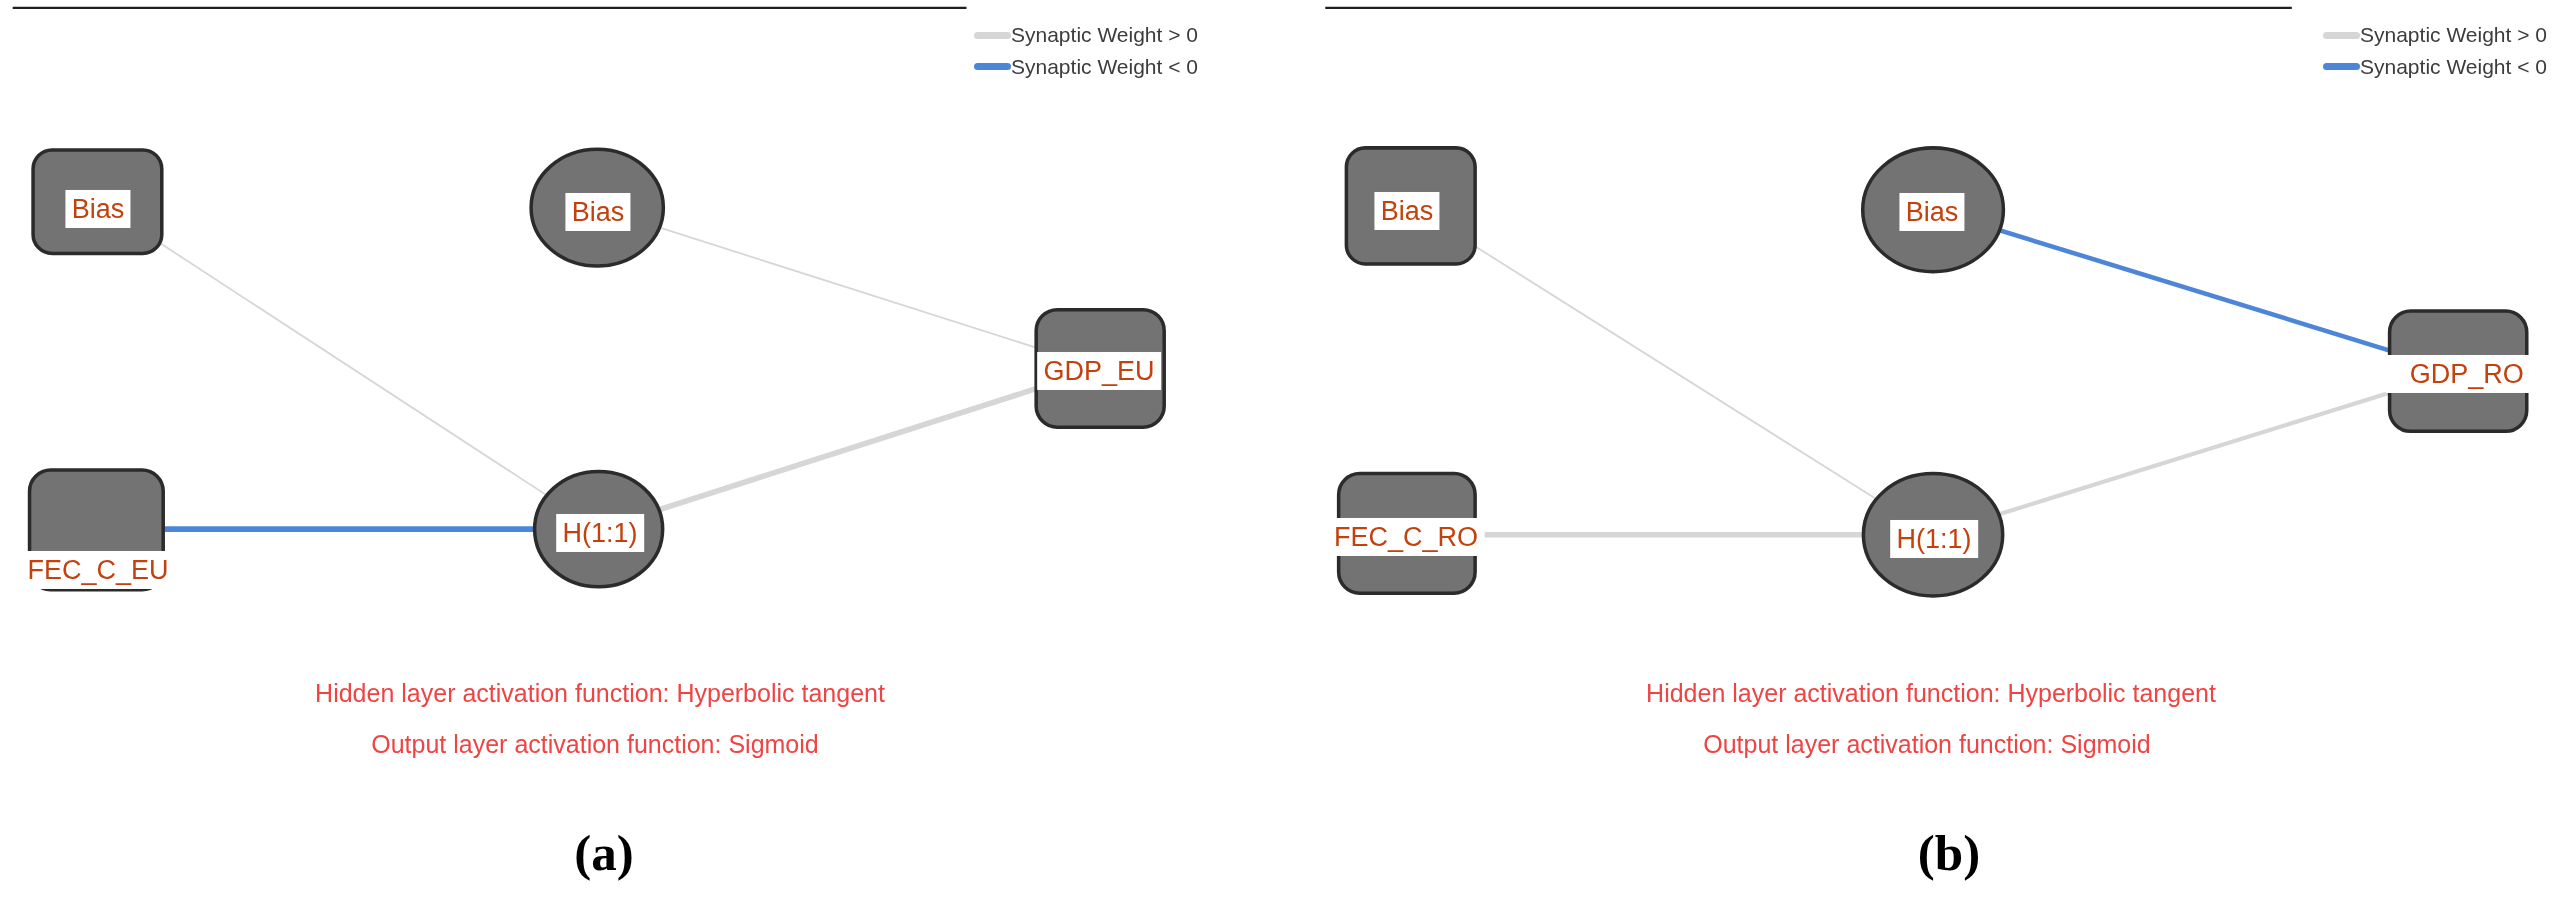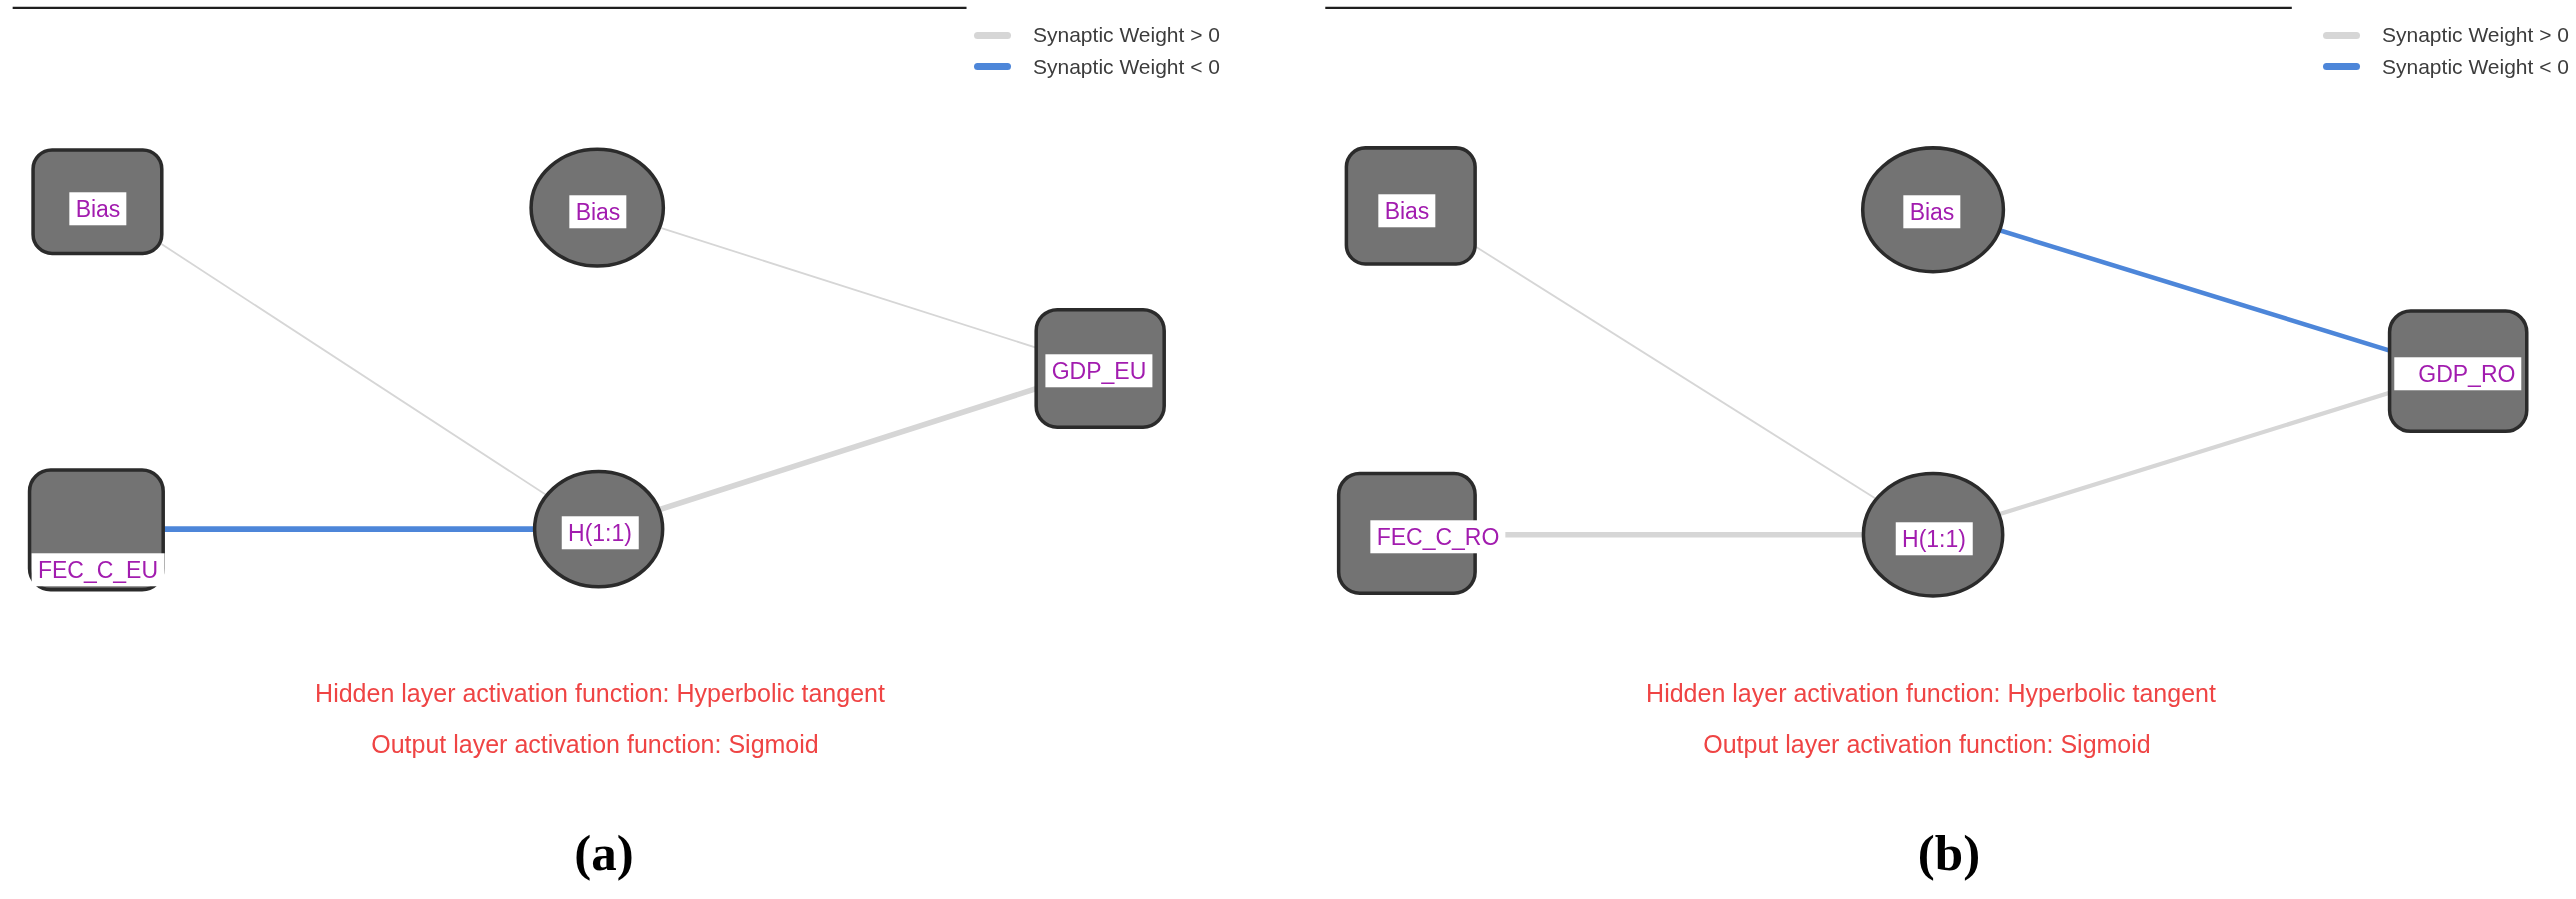--- a/index.html
+++ b/index.html
@@ -16,28 +16,28 @@
   .edge-pos{stroke:var(--pos-color);}
   .edge-neg{stroke:var(--neg-color);}
   .frame-line{stroke:#1f1f1f;}
 
   
   .node-shape{fill:var(--node-fill);stroke:var(--node-border);stroke-width:5;}
 
   
   .node-label{
     position:absolute;transform:translate(-50%,-50%);
-    background:#ffffff;color:#a21caf;
-    font-size:23px;line-height:1.15;
+    background:#ffffff;color:#c2410c;
+    font-size:27px;line-height:1.15;
     padding:3.5px 6.3px;white-space:nowrap;
   }
 
   
   .legend{position:absolute;display:flex;flex-direction:column;gap:7.7px;}
-  .legend-row{display:flex;align-items:center;gap:22px;}
+  .legend-row{display:flex;align-items:center;gap:0;}
   .legend-swatch{width:37px;height:7px;border-radius:3.5px;}
   .legend-swatch.pos{background:var(--pos-color);}
   .legend-swatch.neg{background:var(--neg-color);}
   .legend-text{font-size:21px;color:#3c3c3c;white-space:nowrap;}
 
   
   .note{
     position:absolute;transform:translate(-50%,-50%);
     font-size:25px;color:#ef4444;white-space:nowrap;
   }
@@ -115,21 +115,21 @@
       <span class="legend-text">Synaptic Weight &gt; 0</span>
     </div>
     <div class="legend-row">
       <span class="legend-swatch neg"></span>
       <span class="legend-text">Synaptic Weight &lt; 0</span>
     </div>
   </div>
 
   <div class="node-label" style="left:1407px;top:211px;">Bias</div>
   <div class="node-label" style="left:1932px;top:212px;">Bias</div>
-  <div class="node-label" style="left:1406px;top:537px;margin-left:32px;">FEC_C_RO</div>
+  <div class="node-label" style="left:1406px;top:537px;">FEC_C_RO</div>
   <div class="node-label" style="left:1934px;top:539px;">H(1:1)</div>
   <div class="node-label" style="left:2458px;top:374px;padding-left:24px;">GDP_RO</div>
 
   <div class="note" style="left:1931px;top:693px;">Hidden layer activation function: Hyperbolic tangent</div>
   <div class="note" style="left:1927px;top:744px;">Output layer activation function: Sigmoid</div>
 
   <div class="caption" style="left:1949px;top:853px;">(b)</div>
 
 </div>
 

